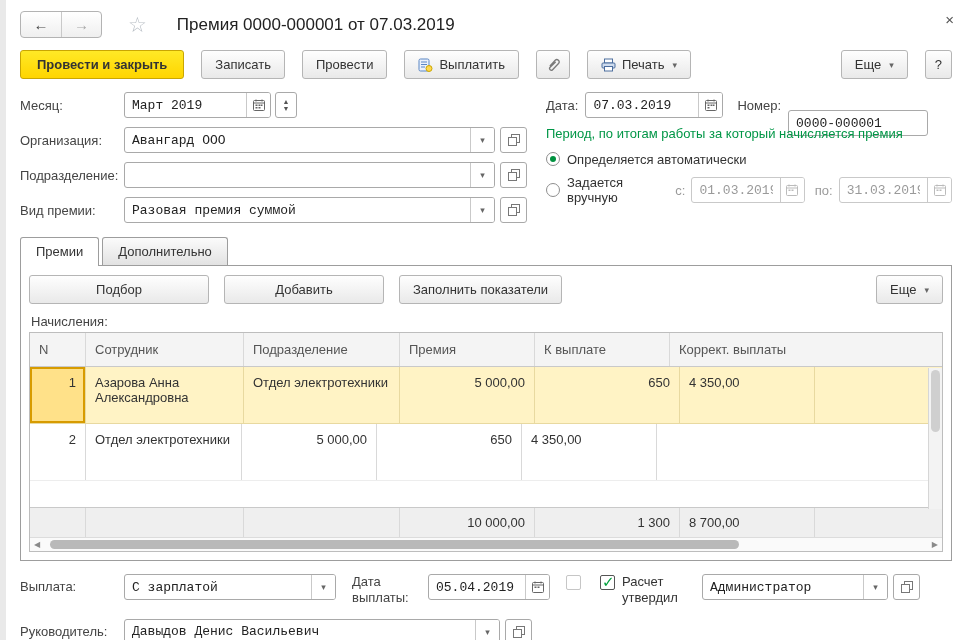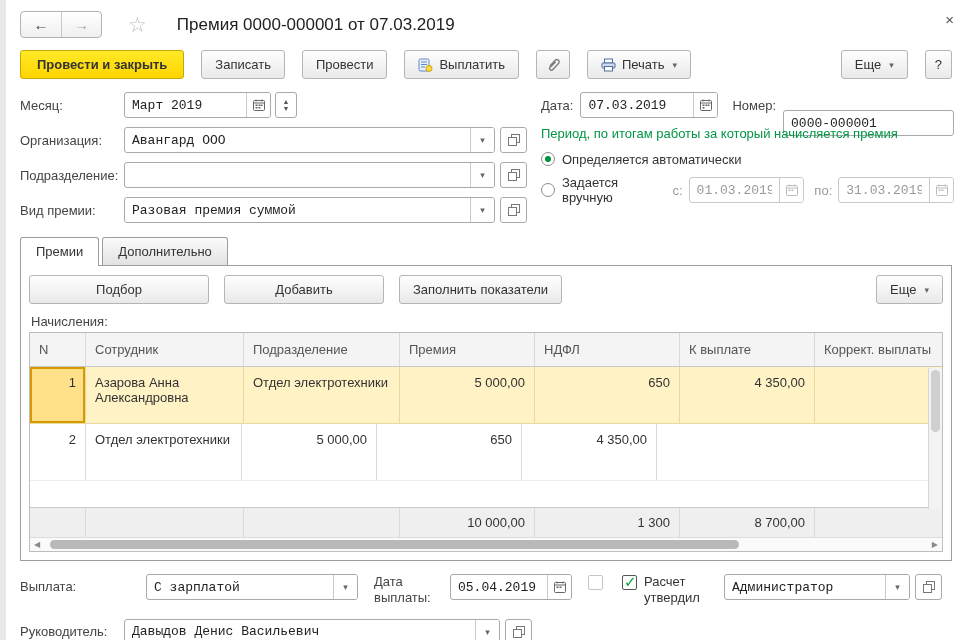--- a/index.html
+++ b/index.html
@@ -63,21 +63,21 @@
   
   .tblwrap { border:1px solid #bdbdbd; position:relative; margin-bottom:8px; }
   .trow { display:flex; align-items:stretch; }
   .tc { padding:8px 9px; border-right:1px solid #d9d9d9; overflow:hidden; }
   .tc:last-child { border-right:none; }
   .c-n { width:56px; flex:none; }
   .c-emp { width:158px; flex:none; }
   .c-dep { width:156px; flex:none; }
   .c-bon { width:135px; flex:none; text-align:right; }
   .c-ndfl { width:145px; flex:none; text-align:right; }
-  .c-pay { width:135px; flex:none; text-align:right; }
+  .c-pay { width:135px; flex:none; text-align:left; }
   .c-cor { flex:1; }
   .thead { background:#f4f4f4; border-bottom:1px solid #c9c9c9; color:#555; }
   .thead .tc { padding:9px 9px; text-align:left; }
   .rbody { min-height:57px; }
   .row-sel { background:#fff3c5; border-bottom:1px solid #e8d9a0; }
   .row-sel .tc { border-right-color:#e8d9a0; }
   .cell-cur { background:#ffe189; box-shadow:inset 0 0 0 2px #d79b00; }
   .row-plain { background:#fff; border-bottom:1px solid #ededed; }
   .filler { height:26px; background:#fff; }
   .totals { background:#efefef; border-top:1px solid #c9c9c9; }
@@ -233,21 +233,21 @@
               <line x1="3" y1="0.5" x2="3" y2="2.5" stroke="#666"></line>
               <line x1="9" y1="0.5" x2="9" y2="2.5" stroke="#666"></line>
               <rect x="2.5" y="5.5" width="2" height="1.5" fill="#666"></rect>
               <rect x="5.5" y="5.5" width="2" height="1.5" fill="#666"></rect>
               <rect x="8" y="5.5" width="1.5" height="1.5" fill="#666"></rect>
               <rect x="2.5" y="8" width="2" height="1.5" fill="#666"></rect>
             </svg>
         </span>
       </div>
       <span style="color:#444;margin:0 7px 0 14px;">Номер:</span>
-      <div class="inp-wrap" style="width:171px;margin-top:36px;">
+      <div class="inp-wrap" style="width:140px;margin-top:36px;">
         <input class="inp" value="0000-000001" style="">
       </div>
     </div>
     <div class="green-h">Период, по итогам работы за который начисляется премия</div>
     <div class="radio-row">
       <span class="radio on"></span>
       <span>Определяется автоматически</span>
     </div>
     <div class="radio-row">
       <span class="radio"></span>
@@ -301,21 +301,20 @@
     </button>
   </div>
   <div class="acc-label">Начисления:</div>
 
   <div class="tblwrap">
     <div class="trow thead">
       <div class="tc c-n">N</div>
       <div class="tc c-emp">Сотрудник</div>
       <div class="tc c-dep">Подразделение</div>
       <div class="tc c-bon" style="text-align:left;">Премия</div>
-      <div class="tc c-ndfl" style="text-align:left;">НДФЛ</div>
       <div class="tc c-pay" style="text-align:left;">К выплате</div>
       <div class="tc c-cor">Коррект. выплаты</div>
     </div>
 
     <div class="trow rbody row-sel">
       <div class="tc c-n cell-cur" style="text-align:right;">1</div>
       <div class="tc c-emp">Азарова Анна Александровна</div>
       <div class="tc c-dep">Отдел электротехники</div>
       <div class="tc c-bon">5 000,00</div>
       <div class="tc c-ndfl">650</div>
@@ -353,21 +352,21 @@
     </div>
     <div class="vscroll">
       <span class="vthumb"></span>
     </div>
   </div>
 </div>
 
 <div class="foot">
   <div class="frow2">
     <span class="flbl2">Выплата:</span>
-    <div class="inp-wrap" style="width:212px;margin-left:22px;">
+    <div class="inp-wrap" style="width:212px;">
       <input class="inp" value="С зарплатой" style="">
       <span class="ibtn dd">▾</span>
     </div>
     <span class="flbl-2line" style="width:72px;margin-left:16px;flex:none;">Дата выплаты:</span>
     <div class="inp-wrap" style="width:122px;margin-left:4px;">
       <input class="inp" value="05.04.2019" style="">
       <span class="ibtn">
         <svg width="12" height="12" viewBox="0 0 12 12">
             <rect x="0.5" y="1.5" width="11" height="10" rx="1" fill="#fff" stroke="#666"></rect>
             <line x1="0.5" y1="4" x2="11.5" y2="4" stroke="#666"></line>

